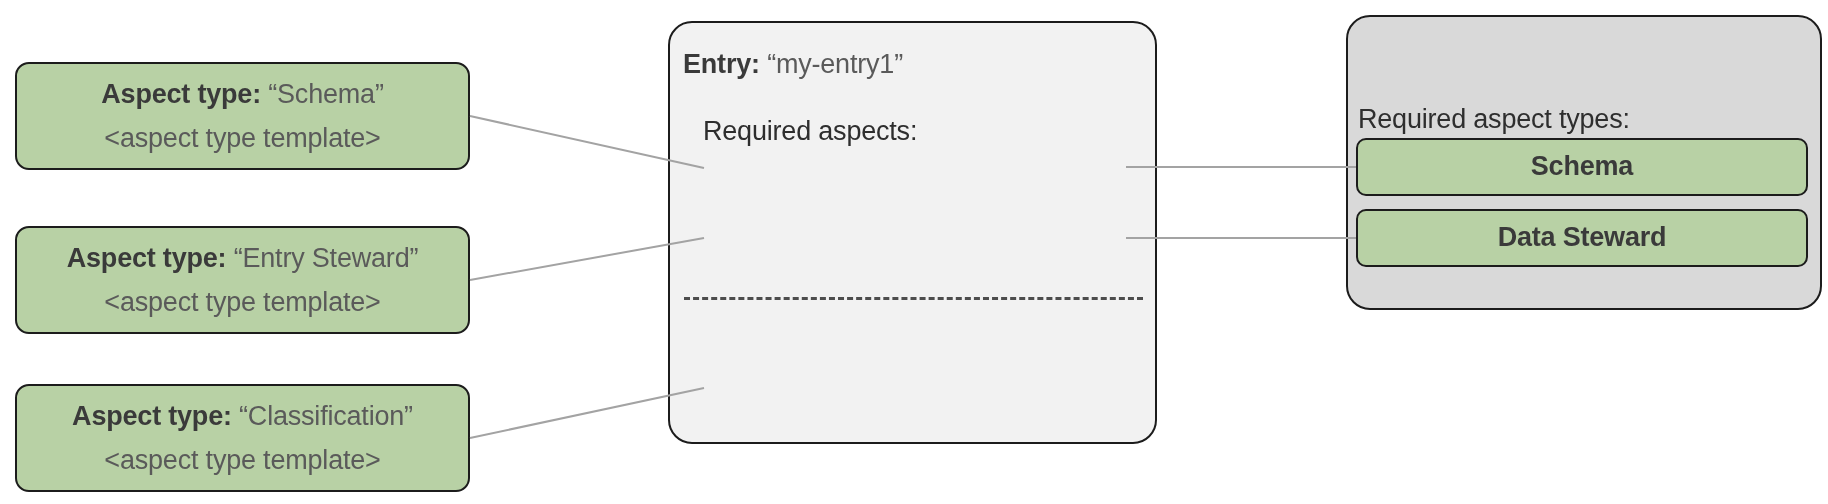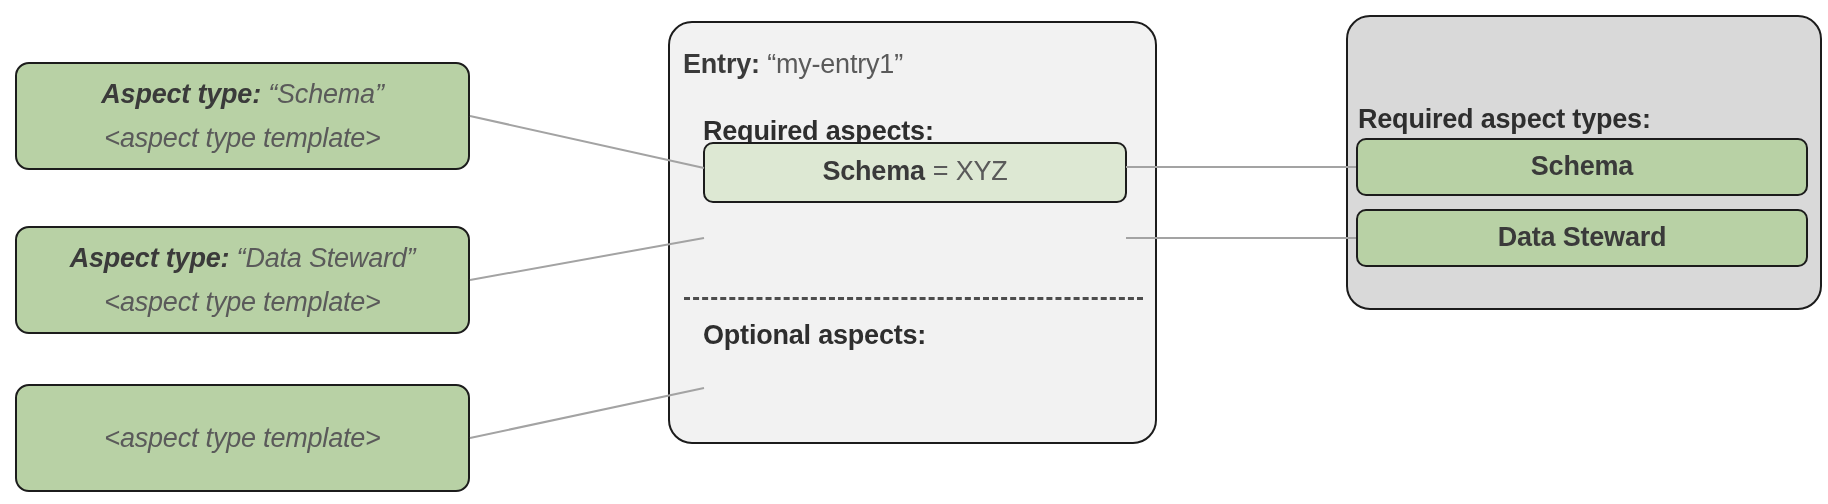--- a/index.html
+++ b/index.html
@@ -12,29 +12,29 @@
   .bordered{border:2.5px solid var(--border-dark,#1c1c1c);box-sizing:border-box;position:absolute;}
 
   
   .aspect-type-box{
     left:15px;width:455px;height:108px;
     background:var(--green-strong,#b8d1a5);
     border-radius:14px;
     display:flex;flex-direction:column;align-items:center;justify-content:center;
     gap:17px;font-size:27px;text-align:center;
   }
-  .aspect-type-box .tline{line-height:1;white-space:nowrap;font-style:italic;}
+  .aspect-type-box .tline{line-height:1;white-space:nowrap;}
 
   
   .container{border-radius:24px;}
   .entry-container{left:668px;top:15px;width:489px;height:423px;background:var(--container-light,#f2f2f2);margin-top:6px;}
   .entry-type-container{left:1346px;top:15px;width:476px;height:295px;background:var(--container-gray,#d9d9d9);}
 
   .box-title{position:absolute;font-size:27px;white-space:nowrap;line-height:34px;}
-  .section-heading{position:absolute;font-size:27px;color:#2e2e2e;white-space:nowrap;line-height:32px;font-weight:bold;}
+  .section-heading{position:absolute;font-size:27px;color:#2e2e2e;white-space:nowrap;line-height:32px;}
 
   b,.bold{font-weight:bold;color:#3a3a3a;}
   .subtle{color:var(--text-regular,#5a5a5a);}
 
   
   .aspect-row{
     position:absolute;border:2.5px solid var(--border-dark,#1c1c1c);box-sizing:border-box;
     border-radius:10px;text-align:center;font-size:27px;white-space:nowrap;
   }
   .row-light{background:var(--green-light,#dde8d3);}
@@ -59,39 +59,38 @@
     <line x1="1126" y1="167" x2="1356" y2="167" stroke="#a3a3a3" stroke-width="2"></line>
     <line x1="1126" y1="238" x2="1356" y2="238" stroke="#a3a3a3" stroke-width="2"></line>
   </svg>
 
   <div class="bordered aspect-type-box" style="top:62px">
     <div class="tline"><b>Aspect type:</b> <span class="subtle">“Schema”</span></div>
     <div class="tline subtle">&lt;aspect type template&gt;</div>
   </div>
 
   <div class="bordered aspect-type-box" style="top:226px">
-    <div class="tline"><b>Aspect type:</b> <span class="subtle">“Data Steward”</span></div>
+    <div class="tline"><b>Aspect type:</b> <span class="subtle">“Entry Steward”</span></div>
     <div class="tline subtle">&lt;aspect type template&gt;</div>
   </div>
 
   <div class="bordered aspect-type-box" style="top:384px">
+    <div class="tline"><b>Aspect type:</b> <span class="subtle">“Classification”</span></div>
     <div class="tline subtle">&lt;aspect type template&gt;</div>
   </div>
 
   <div class="bordered container entry-container">
     <div class="box-title" style="left:13px;top:24px"><b>Entry:</b> <span class="subtle">“my-entry1”</span></div>
 
     <div class="section-heading" style="left:33px;top:92px">Required aspects:</div>
 
-    <div class="aspect-row row-light" style="top:119px"><b>Schema</b><span class="subtle eq">= XYZ</span></div>
 
 
     <div class="divider"></div>
 
-    <div class="section-heading" style="left:33px;top:296px">Optional aspects:</div>
 
   </div>
 
   <div class="bordered container entry-type-container">
 
     <div class="section-heading" style="left:10px;top:86px">Required aspect types:</div>
 
     <div class="aspect-row row-strong" style="top:121px"><b>Schema</b></div>
 
     <div class="aspect-row row-strong" style="top:192px"><b>Data Steward</b></div>

